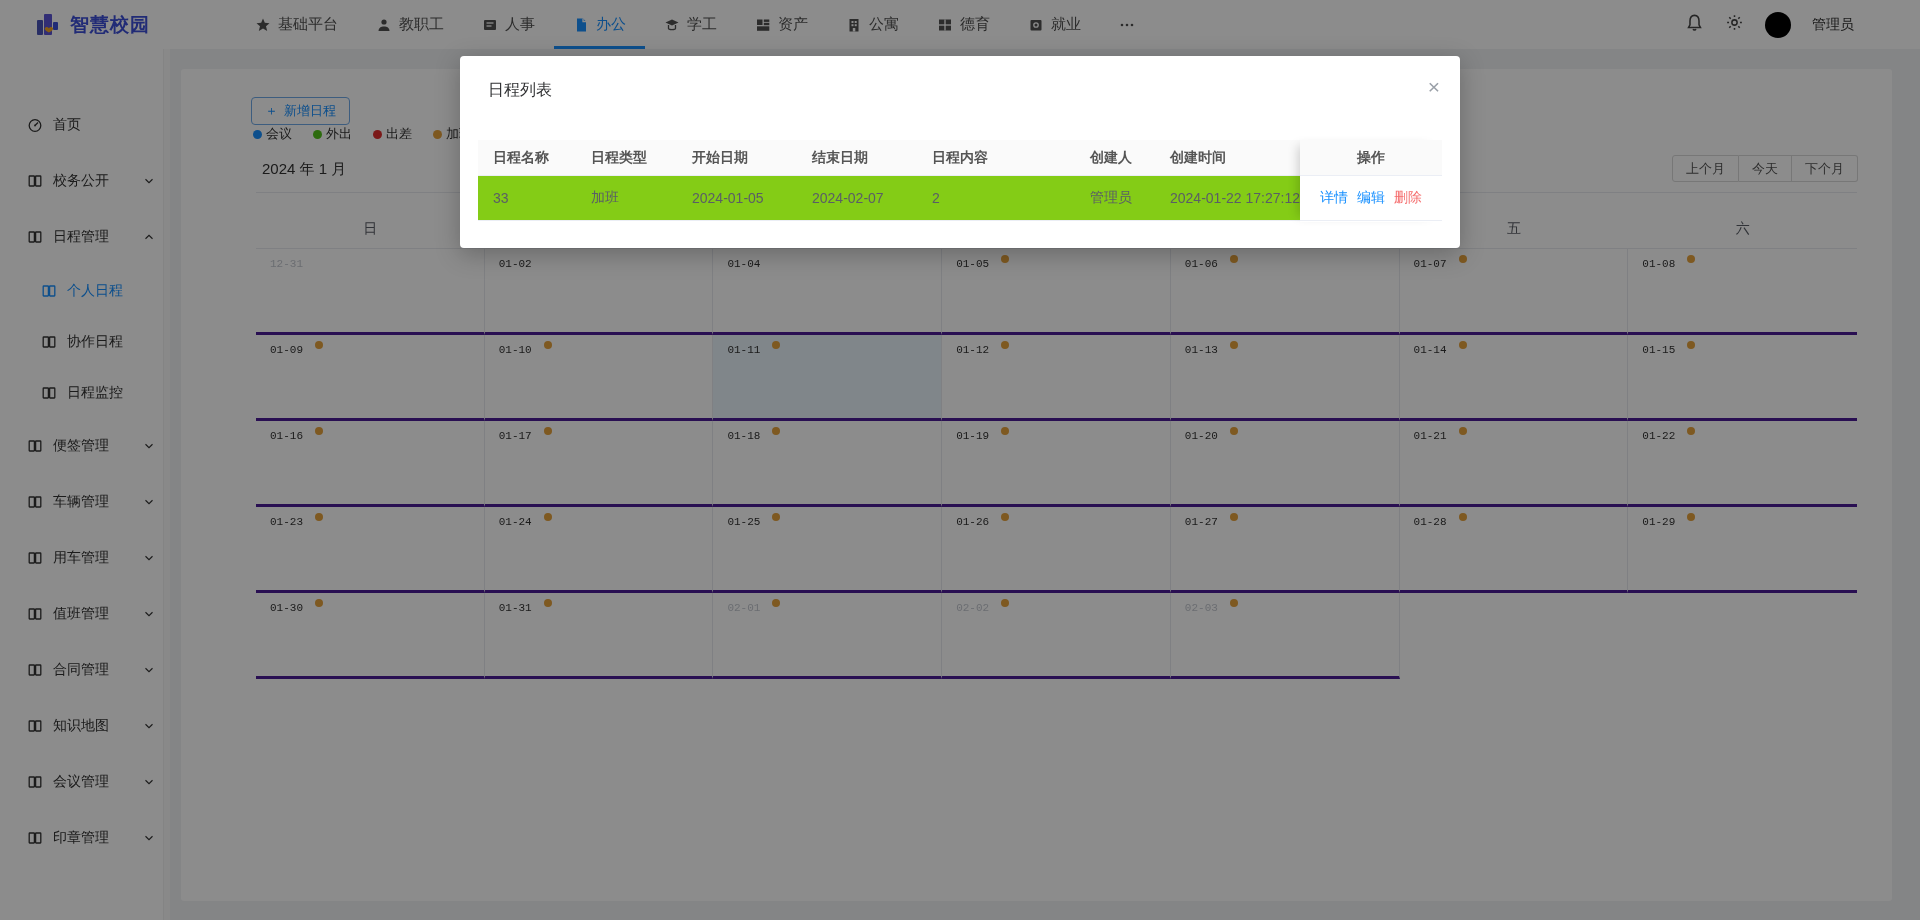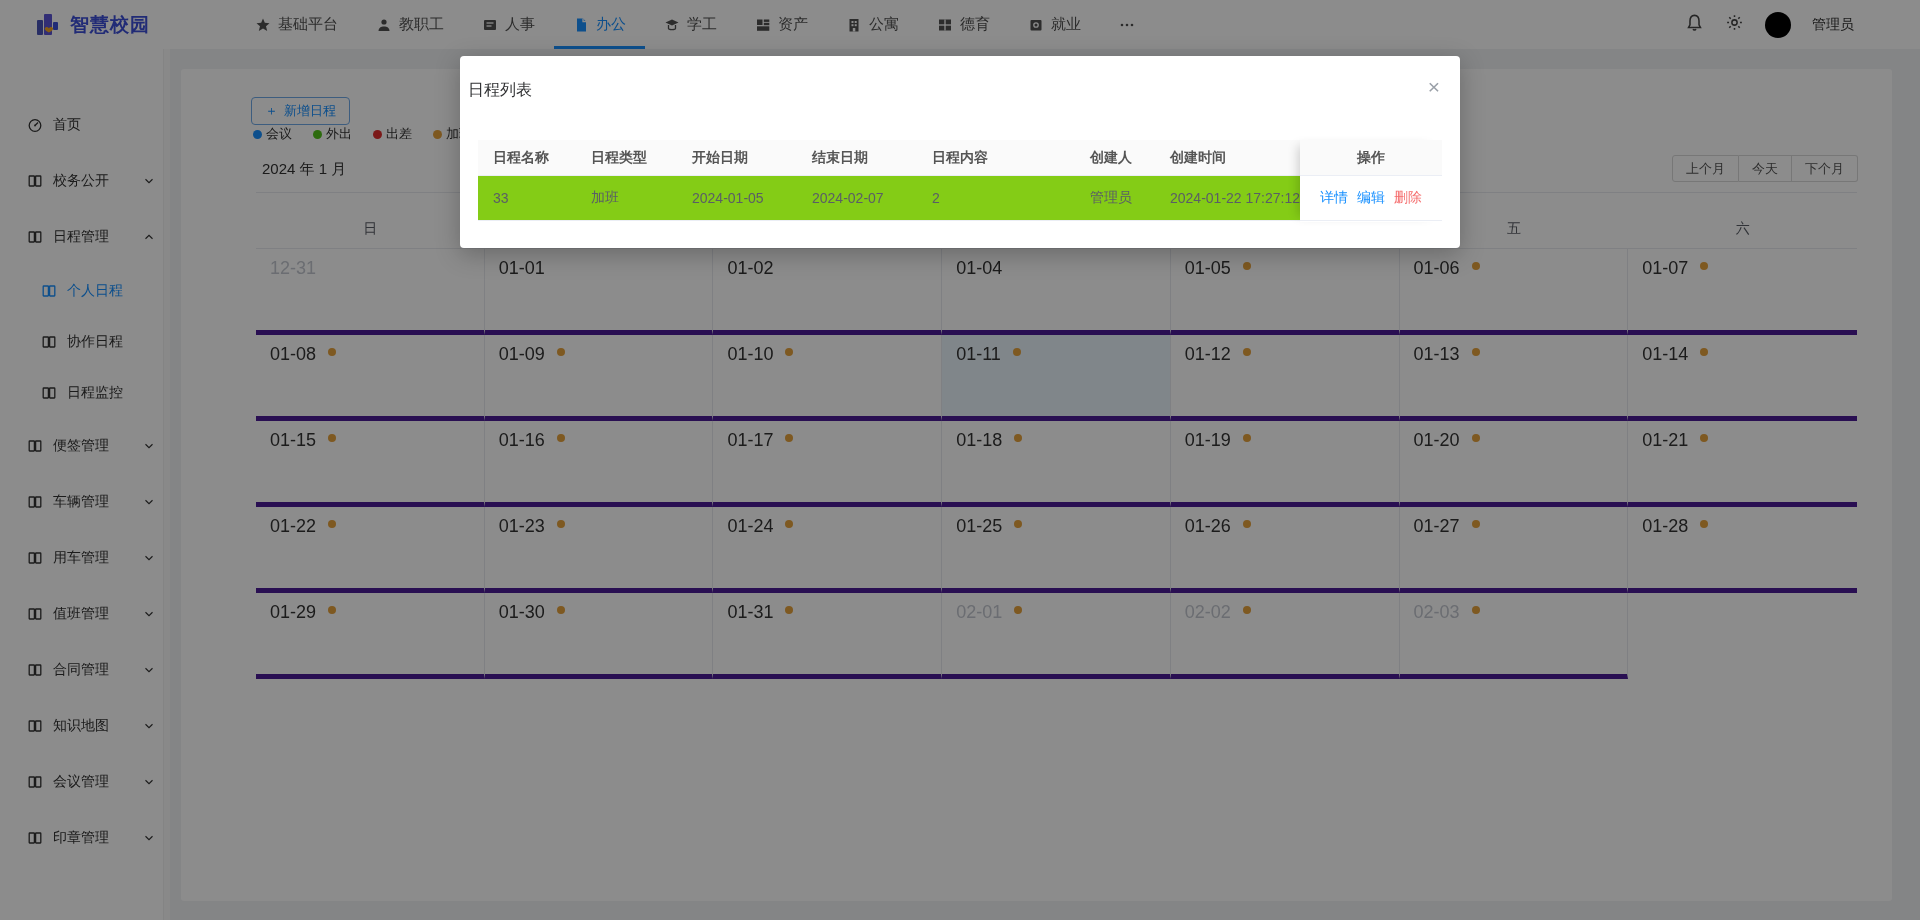--- a/index.html
+++ b/index.html
@@ -47,33 +47,33 @@
   .month-btns button { height:27px; padding:0 13px; font-size:13px; color:#555; background:#fff;
         border:1px solid #d9d9d9; border-left-width:0; cursor:pointer; font-family:inherit; }
   .month-btns button:first-child { border-left-width:1px; border-radius:3px 0 0 3px; }
   .month-btns button:last-child { border-radius:0 3px 3px 0; }
   .divider { position:absolute; left:75px; right:35px; top:123px; border-top:1px solid #e8eaee; }
   .weekdays { position:absolute; left:75px; top:141px; width:1601px; height:38px;
               display:grid; grid-template-columns:repeat(7,1fr); }
   .wd { display:flex; align-items:center; justify-content:center; font-size:14px; color:#5a5e66; }
   .grid { position:absolute; left:75px; top:179px; width:1601px;
           display:grid; grid-template-columns:repeat(7,1fr); border-top:1px solid #e7eaee; }
-  .cell { height:86px; border-bottom:5px solid #4c1d95; border-right:1px solid #e7eaee;
-          padding:9px 0 0 14px; font-size:18px; color:#333; cursor:pointer; }
+  .cell { height:86px; border-bottom:3px solid #4c1d95; border-right:1px solid #e7eaee;
+          padding:9px 0 0 14px; font-size:11px; color:#333; cursor:pointer;font-family:Liberation Mono, monospace; }
   .cell:nth-child(7n) { border-right:none; }
   .cell.muted { color:#c3c7cf; }
   .cell .dot { display:inline-block; width:8px; height:8px; border-radius:50%;
                margin-left:12px; transform:translateY(-4px); }
 
   
   .mask { position:fixed; left:0; top:0; width:1920px; height:920px; background:rgba(0,0,0,.45);
           z-index:40; }
   .modal { position:absolute; left:460px; top:56px; width:1000px; height:192px; background:#fff;
            border-radius:4px; box-shadow:0 6px 24px rgba(0,0,0,.25); z-index:50; }
-  .modal-title { position:absolute; left:8px; top:24px; font-size:16px; color:#303133;text-align:center; }
+  .modal-title { position:absolute; left:28px; top:24px; font-size:16px; color:#303133;text-align:center; }
   .modal-close { position:absolute; right:20px; top:20px; font-size:21px; line-height:21px;
                  color:#9aa0a8; cursor:pointer; }
   .tbl { position:absolute; left:18px; top:84px; width:964px; }
   .t-head { display:flex; height:36px; background:#fafafa; border-bottom:1px solid #ebeef5; }
   .t-row  { display:flex; height:45px; background:#84cc16; border-bottom:1px solid #ebeef5; }
   .t-cell { flex:none; padding-left:15px; display:flex; align-items:center; font-size:14px;
             color:#5a5e66; overflow:hidden; white-space:nowrap; }
   .t-head .t-cell { font-weight:bold; color:#555; }
   .fixed-col { position:absolute; right:0; top:0; width:142px; height:82px;
                box-shadow:-8px 0 10px -6px rgba(0,0,0,.18); }
@@ -380,21 +380,20 @@
         <div class="wd">日</div>
         <div class="wd">一</div>
         <div class="wd">二</div>
         <div class="wd">三</div>
         <div class="wd">四</div>
         <div class="wd">五</div>
         <div class="wd">六</div>
       </div>
     <div class="grid" id="grid">
         <div class="cell muted"><span>12-31</span></div>
-        <div class="cell"><span>01-01</span></div>
         <div class="cell"><span>01-02</span></div>
         <div class="cell"><span>01-04</span></div>
         <div class="cell"><span>01-05</span><span class="dot" style="background: rgb(230, 162, 60);"></span></div>
         <div class="cell"><span>01-06</span><span class="dot" style="background: rgb(230, 162, 60);"></span></div>
         <div class="cell"><span>01-07</span><span class="dot" style="background: rgb(230, 162, 60);"></span></div>
         <div class="cell"><span>01-08</span><span class="dot" style="background: rgb(230, 162, 60);"></span></div>
         <div class="cell"><span>01-09</span><span class="dot" style="background: rgb(230, 162, 60);"></span></div>
         <div class="cell"><span>01-10</span><span class="dot" style="background: rgb(230, 162, 60);"></span></div>
         <div class="cell" style="background: rgb(233, 244, 251);"><span>01-11</span><span class="dot" style="background: rgb(230, 162, 60);"></span></div>
         <div class="cell"><span>01-12</span><span class="dot" style="background: rgb(230, 162, 60);"></span></div>

